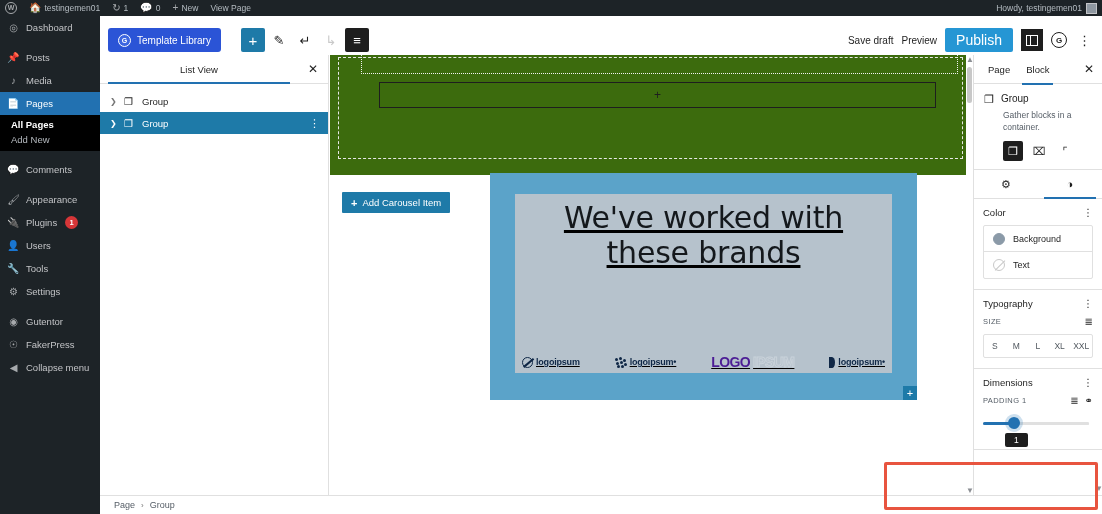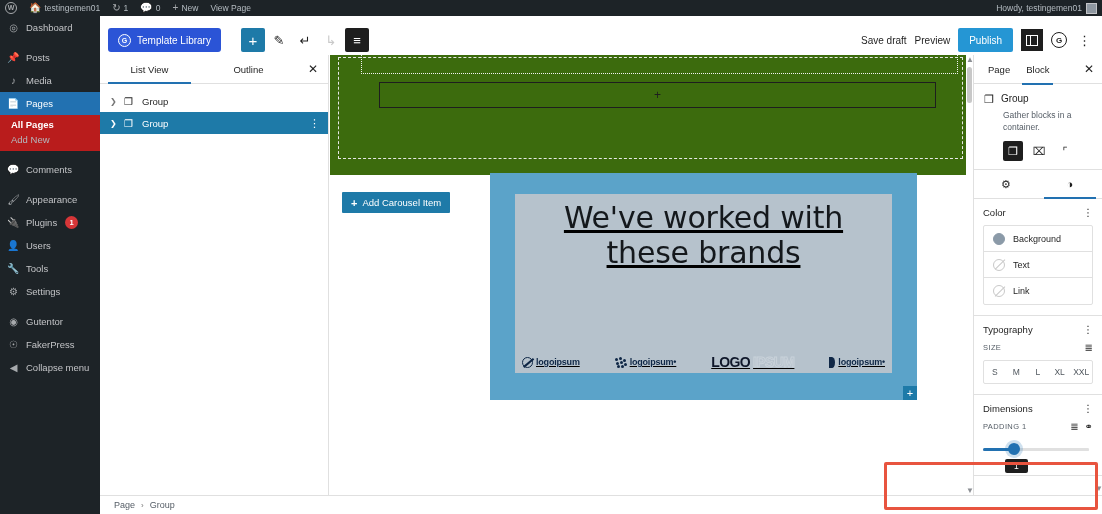--- a/index.html
+++ b/index.html
@@ -34,21 +34,21 @@
     height: 23px; padding: 0 7px; color: #c3c4c7; position: relative;
   }
   .menu-item.sep { margin-top: 7px; }
   .menu-item .mi-icon { width: 13px; text-align: center; font-size: 10px; color: #a7aaad; flex: none; }
   .menu-item.current { background: #2271b1; color: #fff; }
   .menu-item.current .mi-icon { color: #fff; }
   .menu-item.current::after {
     content: ""; position: absolute; right: -8px; top: 50%; transform: translateY(-50%);
     border: 8px solid transparent; border-left-color: #2271b1; border-right-width: 0;
   }
-  .submenu { background: #b91c1c; padding: 2px 11px 4px 0; }
+  .submenu { background: #000000; padding: 2px 11px 4px 0; }
   .submenu .sub-item { padding: 2px 7px 2px 11px; font-size: 9.5px; color: #b4b9be; }
   .submenu .sub-item.cur { color: #fff; font-weight: 700; }
   .badge-count {
     background: #d63638; color: #fff; font-size: 7.5px; font-weight: 700;
     border-radius: 7px; min-width: 13px; height: 13px; line-height: 13px; text-align: center;
     padding: 0 3px; margin-left: 2px;
   }
 
   
   .editor { position: absolute; top: 16px; left: 100px; width: 1002px; height: 498px; background: #fff; }
@@ -70,21 +70,21 @@
   .hdr-tools { display: flex; align-items: center; gap: 2px; margin-left: 14px; }
   .tool-btn {
     width: 24px; height: 24px; display: flex; align-items: center; justify-content: center;
     font-size: 13px; color: #1e1e1e; border-radius: 2px;
   }
   .tool-btn.primary { background: #1e7aa8; color: #fff; font-size: 15px; font-weight: 300; }
   .tool-btn.dark { background: #1e1e1e; color: #fff; }
   .tool-btn.dim { color: #c9c9c9; }
   .hdr-right { margin-left: auto; display: flex; align-items: center; gap: 8px; }
   .hdr-link { font-size: 10px; color: #1e1e1e; }
-  .publish-btn { background: #2596d4; color: #fff; border-radius: 2px; padding: 0 11px; height: 24px; display: flex; align-items: center; font-size: 10px; }
+  .publish-btn { background: #2596d4; color: #fff; border-radius: 2px; padding: 0 11px; height: 24px; display: flex; align-items: center; font-size: 14px; }
   .sq-btn { width: 22px; height: 22px; background: #1e1e1e; display: flex; align-items: center; justify-content: center; }
   .sq-btn .inner { width: 12px; height: 11px; border: 1.4px solid #fff; display: flex; }
   .sq-btn .inner .l { width: 4px; border-right: 1.4px solid #fff; }
   .g-ico { width: 16px; height: 16px; border-radius: 50%; border: 1.6px solid #1e1e1e; font-size: 8px; display:flex; align-items:center; justify-content:center; font-weight:700; color:#1e1e1e;}
   .kebab { font-size: 13px; color: #1e1e1e; letter-spacing: 0; line-height: 1; padding: 0 3px; }
 
   
   .listview {
     position: absolute; top: 39px; left: 0; width: 229px; height: 440px;
     background: #fff; border-right: 1px solid #e0e0e0;
@@ -140,21 +140,21 @@
     justify-content: space-between; padding: 0 7px 3px 7px;
   }
   .logo { display: flex; align-items: center; gap: 3px; color: #0f2746; }
   .logo-word { font-size: 9px; font-weight: 700; letter-spacing: -0.2px; }
   .logo-ring { width: 11px; height: 11px; border-radius: 50%; border: 1.6px solid #0f2746; position: relative; }
   .logo-ring::after { content:""; position:absolute; left:-1px; top:4px; width:13px; height:1.6px; background:#0f2746; transform: rotate(-40deg); }
   .logo-dots { width: 12px; height: 11px; position: relative; }
   .logo-dots i { position:absolute; width:3px; height:3px; border-radius:50%; background:#0f2746; }
   .logo-tri { width: 6px; height: 11px; border-radius: 0 50% 50% 0 / 0 50% 50% 0; background: #0f2746; }
   .logo-big { display:flex; align-items:center; font-size: 14px; font-weight: 800; letter-spacing: -0.6px; }
-  .logo-big .dark { color:#0f172a; }
+  .logo-big .dark { color:#4c1d95; }
   .logo-big .ghost { color: transparent; -webkit-text-stroke: 1px #c9d2da; }
   .card-plus {
     position: absolute; right: 0; bottom: 0; width: 14px; height: 14px;
     background: #1e7aa8; color: #fff; font-size: 11px; display: flex; align-items: center; justify-content: center;
   }
 
   
   .canvas-sb { position: absolute; top: 39px; left: 866px; width: 7px; height: 440px; background: #fff; }
   .canvas-sb .thumb { position: absolute; top: 0; left: 1px; width: 5px; height: 36px; background: #c8c8c8; border-radius: 3px; }
   .sb-arrow { position: absolute; left: 0; width: 7px; height: 9px; color: #8c8f94; font-size: 8px; line-height: 9px; text-align: center; }
@@ -346,23 +346,20 @@
         <div class="g-ico">G</div>
         <div class="kebab">⋮</div>
       </div>
     </div>
 
     <div class="listview">
       <div class="lv-tabs">
         <div class="lv-tab active">
           <span>List View</span>
         </div>
-        <div class="lv-tab">
-          <span>Outline</span>
-        </div>
         <div class="lv-close">✕</div>
       </div>
       <div class="lv-rows">
         <div class="lv-row">
           <span class="lv-chev">❯</span>
           <span class="lv-blockico">❐</span>
           <span>Group</span>
         </div>
         <div class="lv-row selected">
           <span class="lv-chev">❯</span>
@@ -472,24 +469,20 @@
         </div>
         <div class="colorlist">
           <div class="colorrow">
             <span class="swatch filled"></span>
             <span>Background</span>
           </div>
           <div class="colorrow">
             <span class="swatch none"></span>
             <span>Text</span>
           </div>
-          <div class="colorrow">
-            <span class="swatch none"></span>
-            <span>Link</span>
-          </div>
         </div>
       </div>
 
       <div class="sect">
         <div class="sect-head">
           <span class="sect-title">Typography</span>
           <span class="sect-kebab">⋮</span>
         </div>
         <div class="sub-row">
           <span class="sublabel">SIZE</span>

